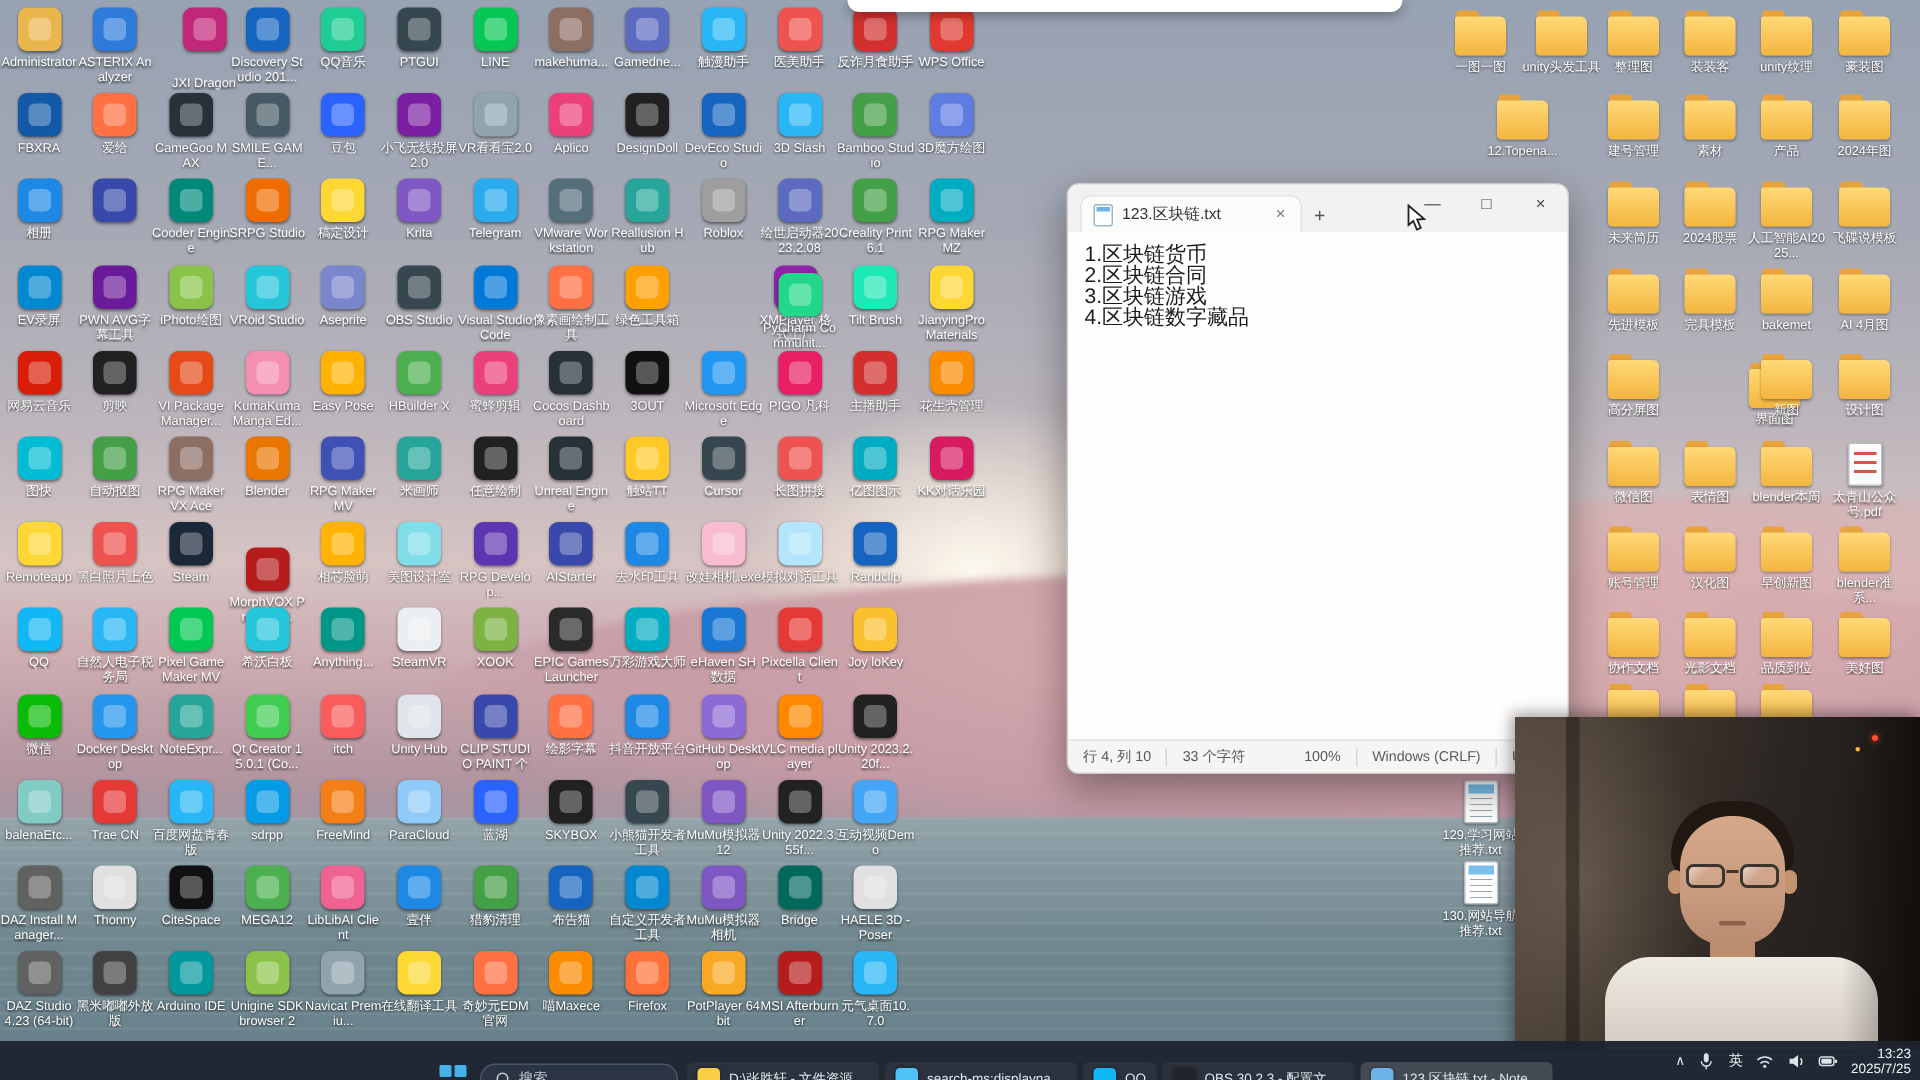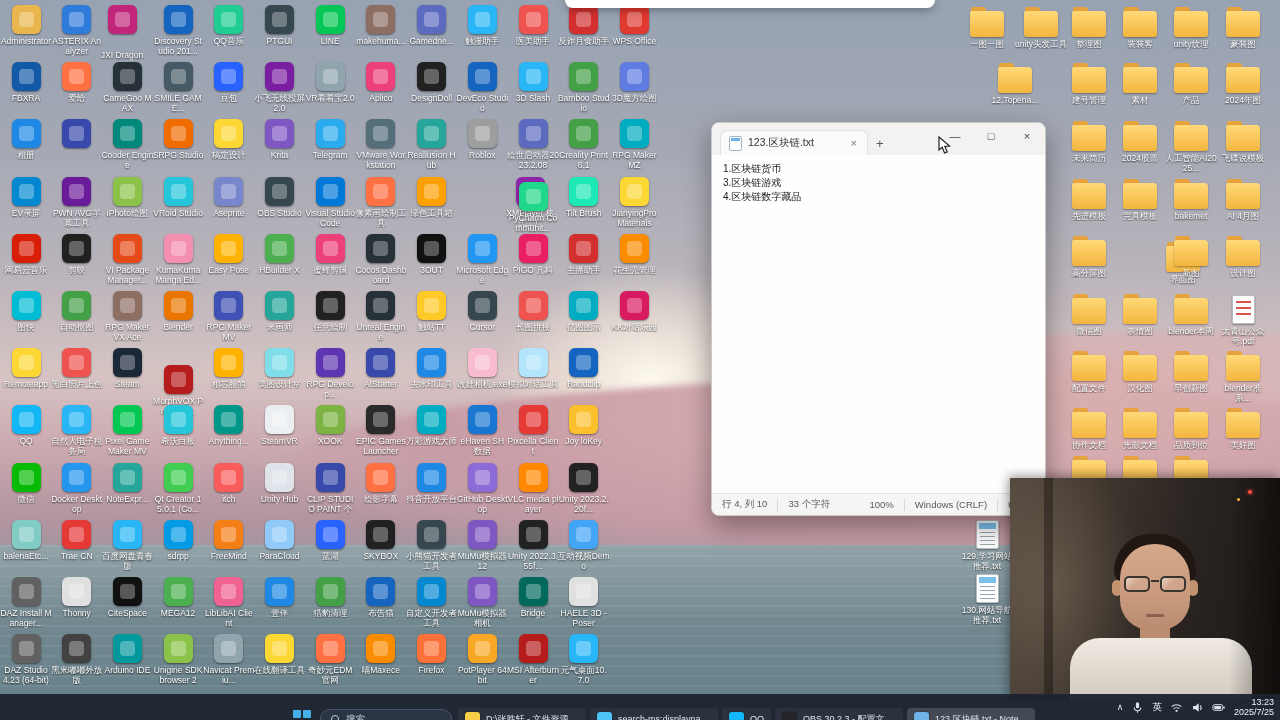--- a/index.html
+++ b/index.html
@@ -39,21 +39,21 @@
   .np-tab-title{font-size:10.5px;color:#333;white-space:nowrap;}
   .np-tab-close{margin-left:auto;font-size:11px;color:#777;padding:0 2px;cursor:pointer;}
   .np-newtab{font-size:13px;color:#555;margin:0 0 4px 8px;cursor:pointer;}
   .np-caption{margin-left:auto;display:flex;align-self:flex-start;}
   .np-caption span{width:36px;height:26px;display:flex;align-items:center;justify-content:center;font-size:11px;color:#444;cursor:pointer;}
   .np-menubar{height:26px;display:flex;align-items:center;gap:4px;padding:0 10px;background:#fbfbfa;flex:none;}
   .np-menubar .mi{font-size:11px;color:#333;padding:3px 8px;border-radius:4px;cursor:pointer;}
   .np-gear{margin-left:auto;width:11px;height:11px;border:1.6px solid #666;border-radius:50%;position:relative;cursor:pointer;}
   .np-gear::after{content:"";position:absolute;inset:2.4px;border-radius:50%;background:#666;}
   .np-body{flex:1;background:#fffefd;padding:7px 11px;overflow:hidden;cursor:text;}
-  .np-line{font-size:10px;line-height:14px;color:#1b1b1b;white-space:pre;}
+  .np-line{font-size:14px;line-height:14px;color:#1b1b1b;white-space:pre;}
   .np-status{height:22px;background:#f6f5f4;border-top:1px solid #e4e3e1;display:flex;align-items:center;padding:0 10px;gap:10px;font-size:9.5px;color:#5a5a5a;flex:none;}
   .np-status .sep{width:1px;height:12px;background:#d7d6d4;}
   .np-status .grow{flex:1;}
 
   
   .cursor{position:absolute;left:938px;top:136px;z-index:40;pointer-events:none;}
 
   
   .webcam{position:absolute;left:1010px;top:478px;width:270px;height:222px;overflow:hidden;z-index:30;background:linear-gradient(100deg,#55493f 0%,#3e352d 32%,#2b2522 60%,#1d1916 100%);box-shadow:-2px -2px 10px rgba(0,0,0,.4);}
   .wc-glow{position:absolute;left:-40px;top:-30px;width:170px;height:280px;background:radial-gradient(ellipse,rgba(255,226,190,.16),transparent 70%);}
@@ -111,21 +111,21 @@
 
   <div id="icon-grid">
       <div class="desk-icon" style="left: 1px; top: 5px;">
         <div class="icon-art" style="background: rgb(232, 182, 76);"></div>
         <div class="icon-label">Administrator</div>
       </div>
       <div class="desk-icon" style="left: 51.7px; top: 5px;">
         <div class="icon-art" style="background: rgb(47, 123, 217);"></div>
         <div class="icon-label">ASTERIX Analyzer</div>
       </div>
-      <div class="desk-icon" style="left: 97px; top: 5px; gap: 16px;">
+      <div class="desk-icon" style="left: 111px; top: 5px; gap: 16px;">
         <div class="icon-art" style="background: rgb(194, 38, 122);"></div>
         <div class="icon-label">JXI Dragon</div>
       </div>
       <div class="desk-icon" style="left: 153.1px; top: 5px;">
         <div class="icon-art" style="background: rgb(21, 101, 192);"></div>
         <div class="icon-label">Discovery Studio 201...</div>
       </div>
       <div class="desk-icon" style="left: 203.8px; top: 5px;">
         <div class="icon-art" style="background: rgb(30, 204, 148);"></div>
         <div class="icon-label">QQ音乐</div>
@@ -896,21 +896,21 @@
       </div>
       <div class="desk-icon" style="left: 1218px; top: 293px;">
         <div class="art-file"></div>
         <div class="icon-label">太青山公众号.pdf</div>
       </div>
       <div class="desk-icon" style="left: 1064px; top: 350px;">
         <div class="art-folder">
           <div class="folder-tab"></div>
           <div class="folder-front"></div>
         </div>
-        <div class="icon-label">配置文件</div>
+        <div class="icon-label">账号管理</div>
       </div>
       <div class="desk-icon" style="left: 1115px; top: 350px;">
         <div class="art-folder">
           <div class="folder-tab"></div>
           <div class="folder-front"></div>
         </div>
         <div class="icon-label">汉化图</div>
       </div>
       <div class="desk-icon" style="left: 1166px; top: 350px;">
         <div class="art-folder">
@@ -994,20 +994,21 @@
       </div>
       <span class="np-newtab">+</span>
       <div class="np-caption">
         <span>—</span>
         <span>□</span>
         <span>×</span>
       </div>
     </div>
     <div class="np-body" id="np-body">
         <div class="np-line">1.区块链货币</div>
+        <div class="np-line">2.区块链合同</div>
         <div class="np-line">3.区块链游戏</div>
         <div class="np-line">4.区块链数字藏品</div>
       </div>
     <div class="np-status">
       <span>行 4, 列 10</span>
       <span class="sep"></span>
       <span>33 个字符</span>
       <span class="grow"></span>
       <span>100%</span>
       <span class="sep"></span>

